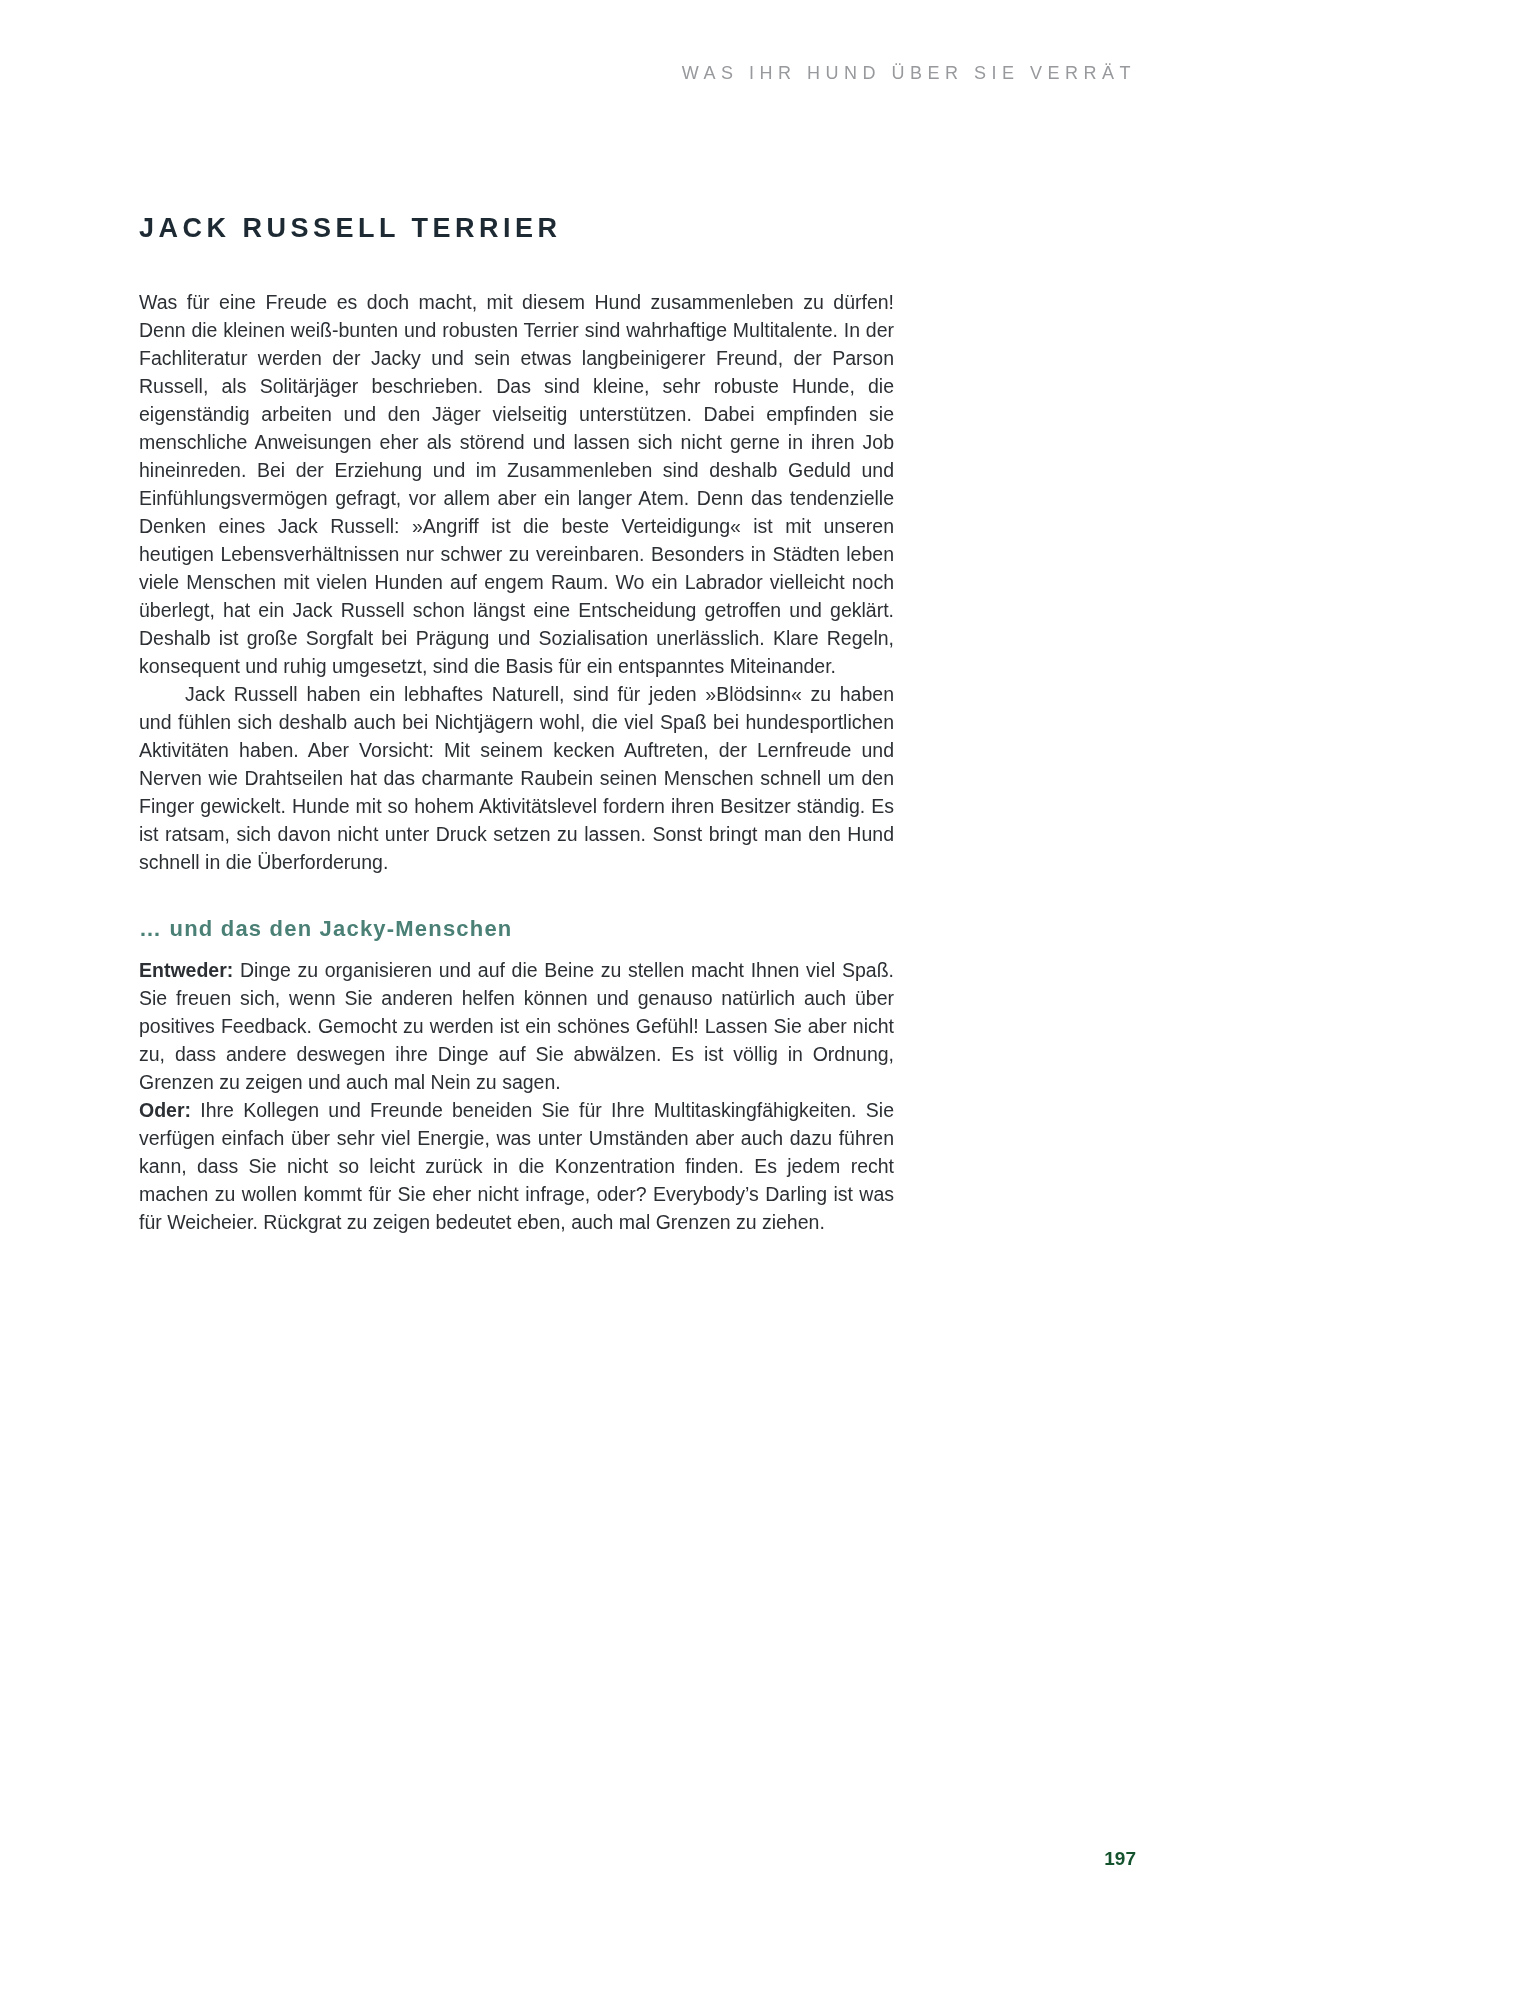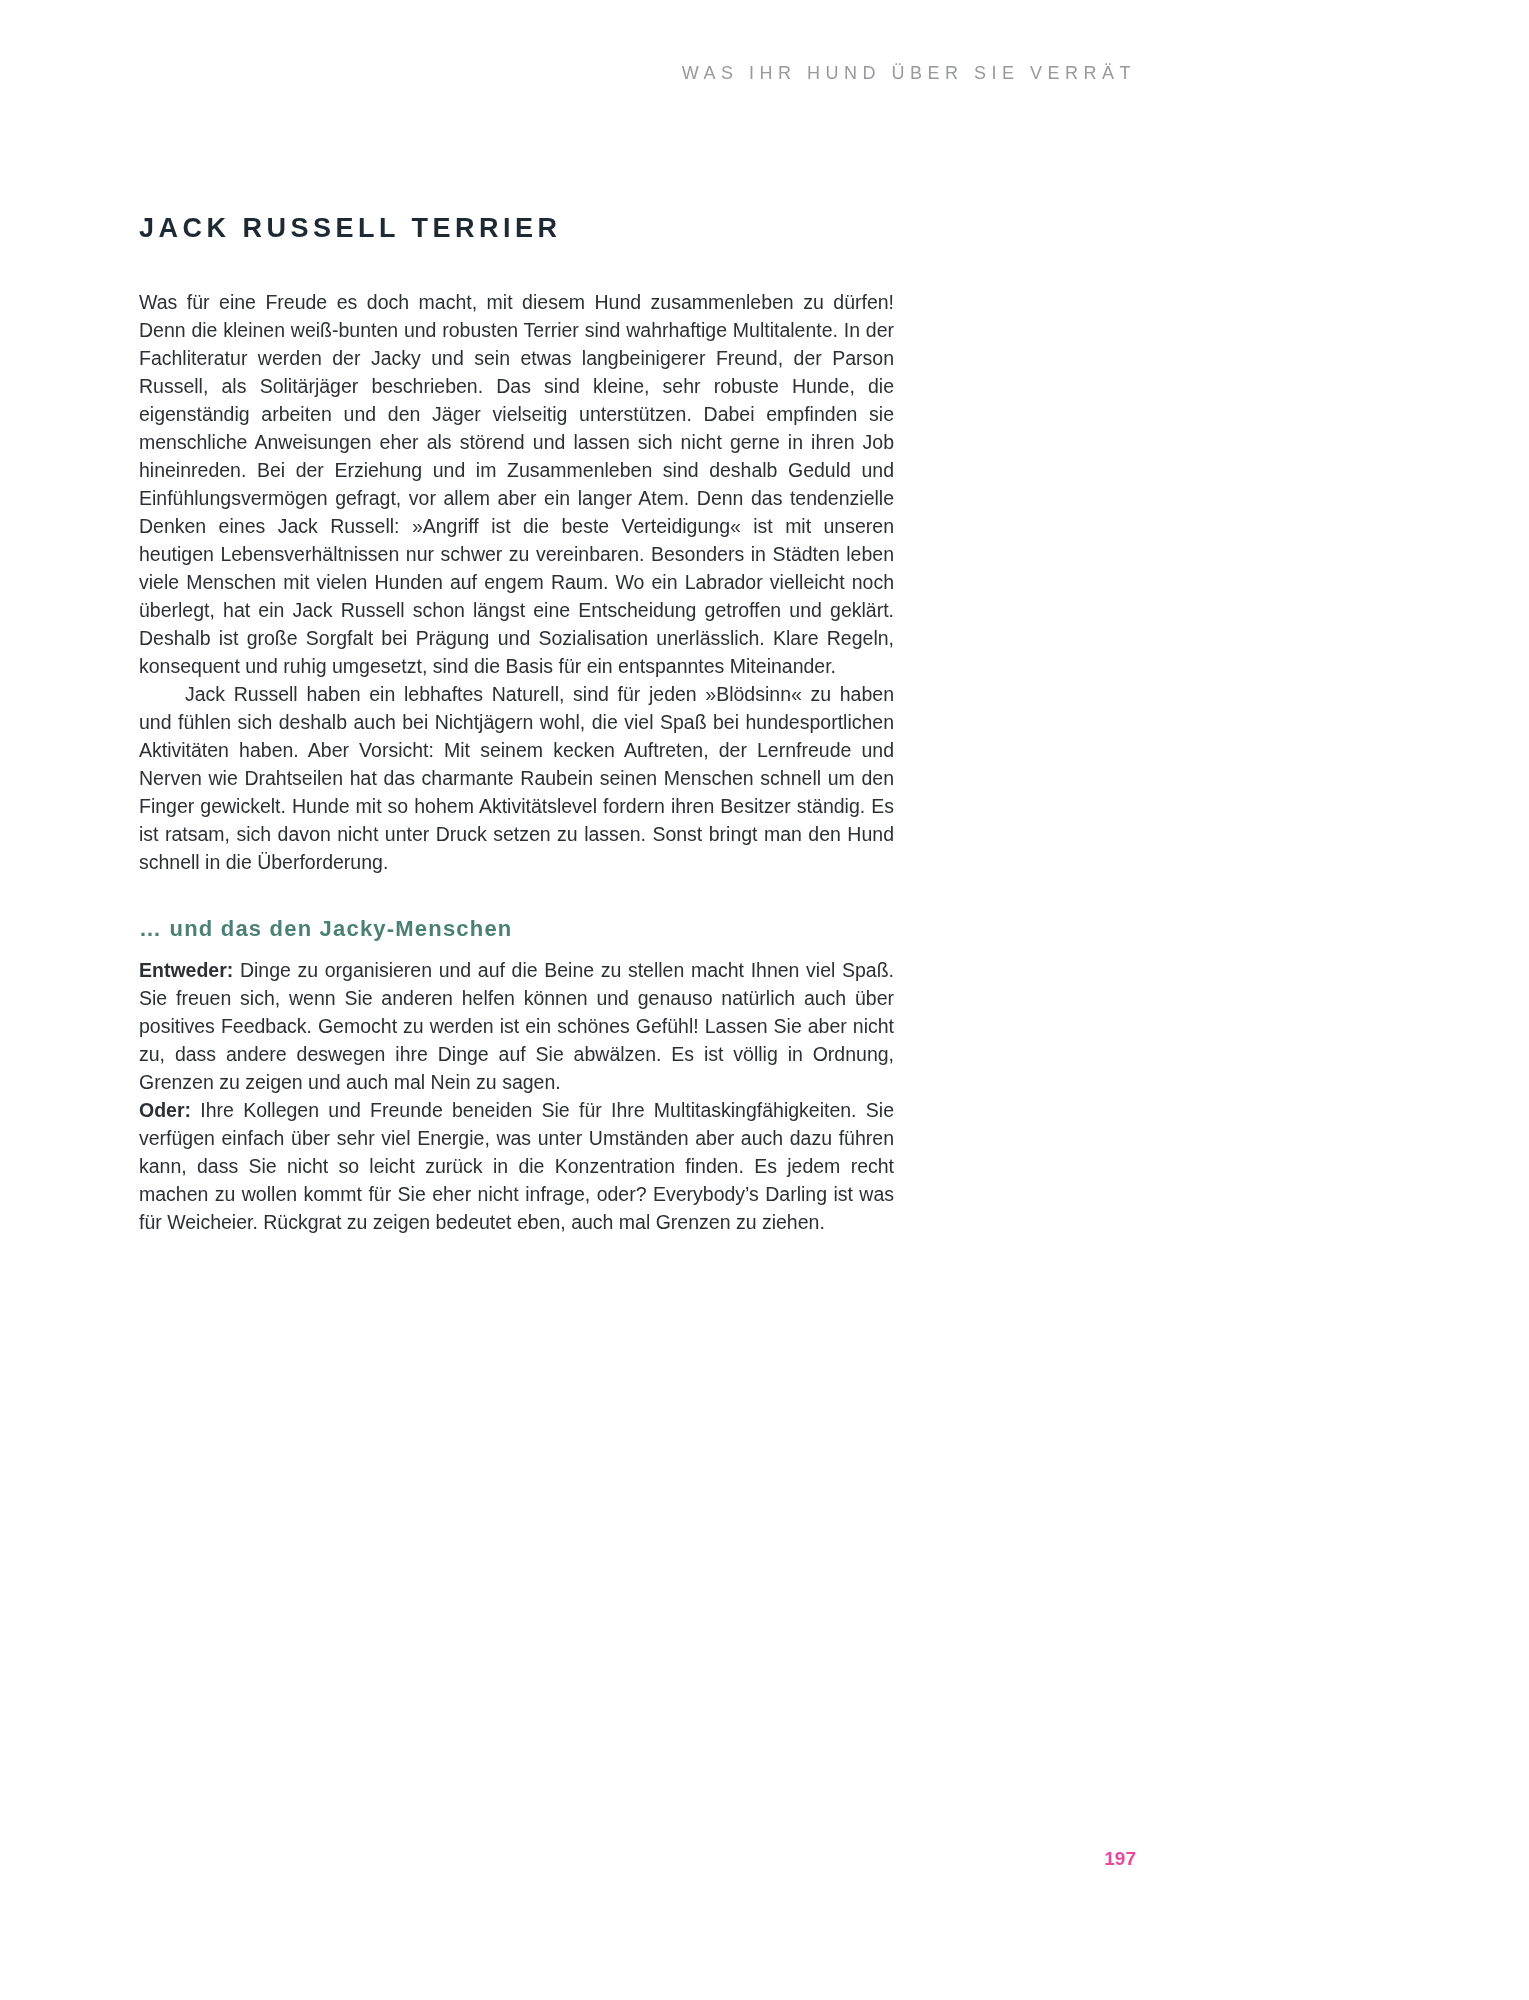--- a/index.html
+++ b/index.html
@@ -76,21 +76,21 @@
     font-weight: 700;
   }
 
   
   .page-number {
     position: absolute;
     right: 393px;
     bottom: 130px;
     font-size: 19px;
     font-weight: 700;
-    color: #ec4899;
+    color: #14532d;
   }
 </style>
 </head>
 <body>
 
 <div class="page">
 
   <div class="running-header">WAS IHR HUND ÜBER SIE VERRÄT</div>
 
   <main class="content">

